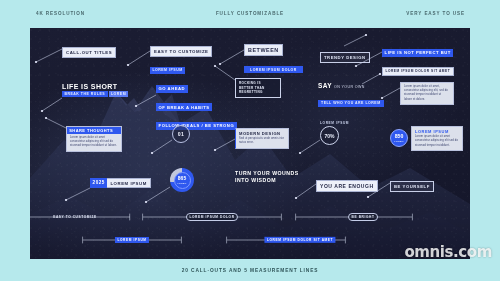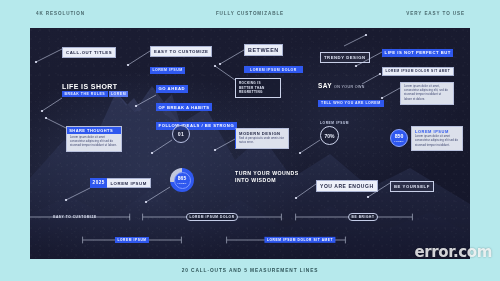--- a/index.html
+++ b/index.html
@@ -477,15 +477,15 @@
       </svg>
       <div class="meas-lbl solid2" style="left:74px;">LOREM IPSUM DOLOR SIT AMET</div>
     </div>
 
   </div>
 
   <div class="bottombar">
     <div class="lbl">20 CALL-OUTS AND 5 MEASUREMENT LINES</div>
   </div>
 
-  <div class="wm">error.com</div>
+  <div class="wm">omnis.com</div>
 
 </div>
 
 </body></html>

